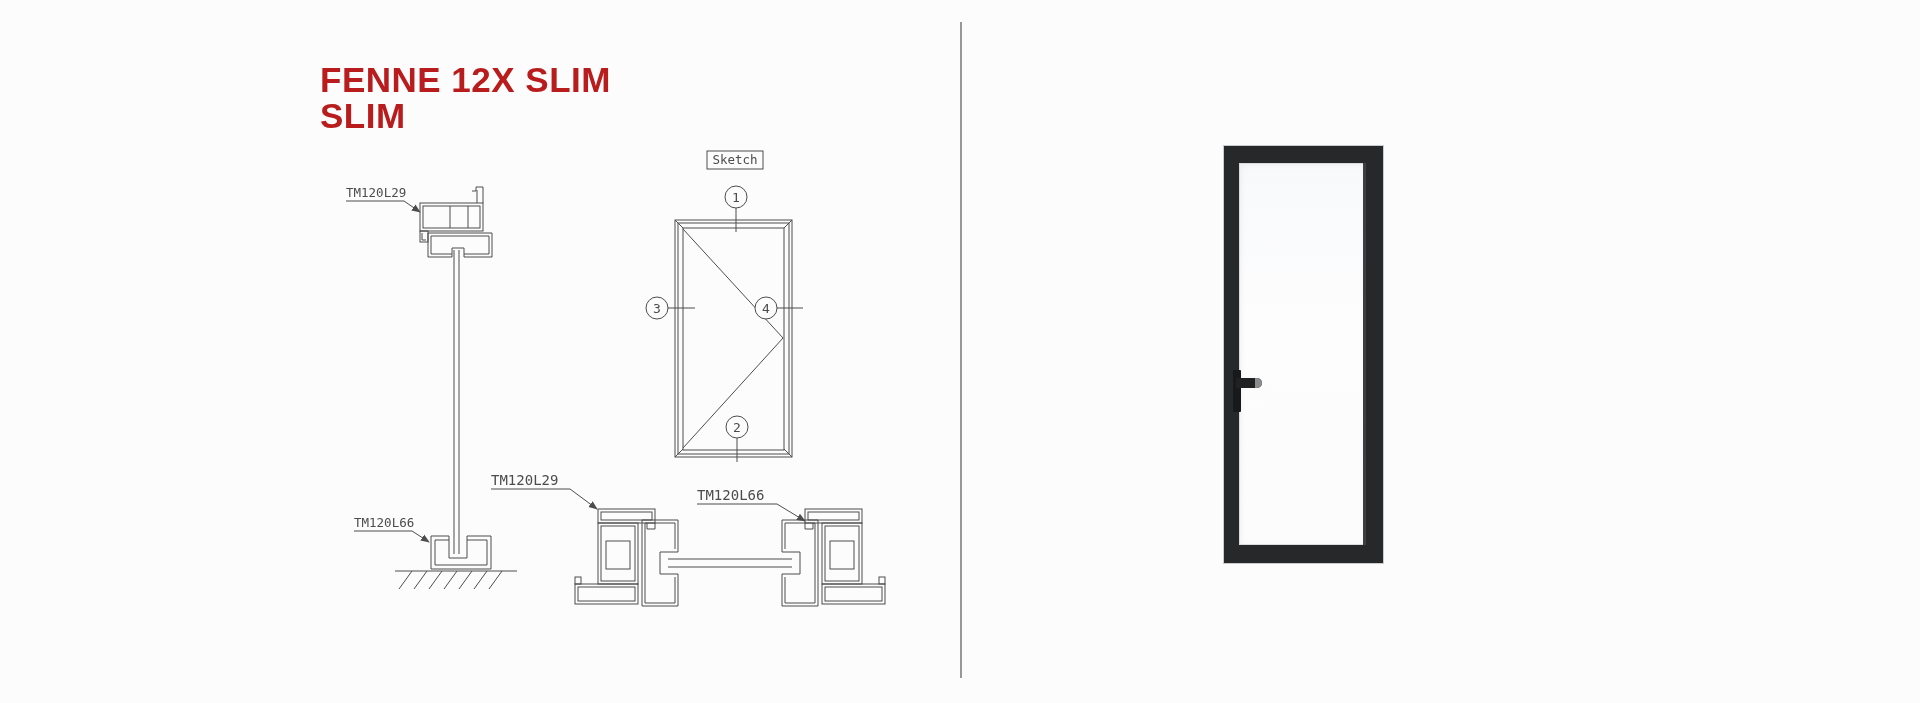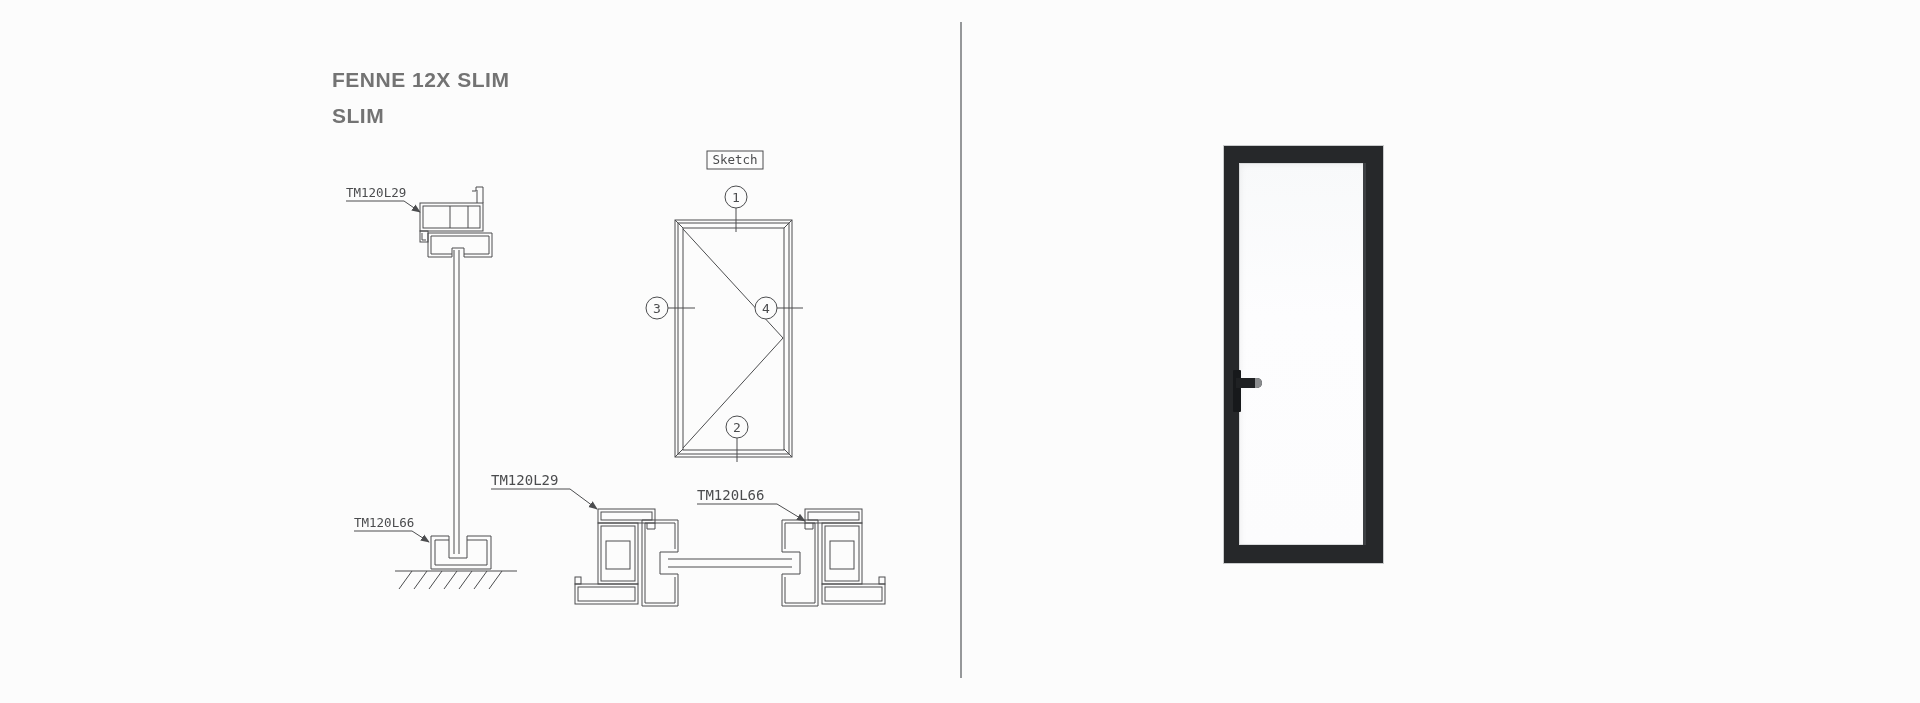--- a/index.html
+++ b/index.html
@@ -3,22 +3,22 @@
 <meta charset="utf-8">
 <style>
   html,body{margin:0;padding:0;}
   body{
     width:1920px;height:703px;position:relative;overflow:hidden;
     background:#fcfcfc;
     font-family:"Liberation Sans", sans-serif;
   }
   .page-title{
     position:absolute;left:320px;top:62px;width:300px;
-    font-size:21px;font-weight:700;line-height:36px;
-    letter-spacing:0.5px;color:#737373;margin-left:12px;
+    font-size:35px;font-weight:700;line-height:36px;
+    letter-spacing:0.5px;color:#b91c1c;
   }
   .drawing-svg{position:absolute;left:0;top:0;}
   .separator{
     position:absolute;left:960px;top:22px;width:2px;height:656px;
     background:#96989a;
   }
   .door{
     position:absolute;left:1224px;top:146px;width:159px;height:417px;
     box-sizing:border-box;
     background:linear-gradient(180deg,#2a2c2e 0%,#242628 60%,#222426 100%);

